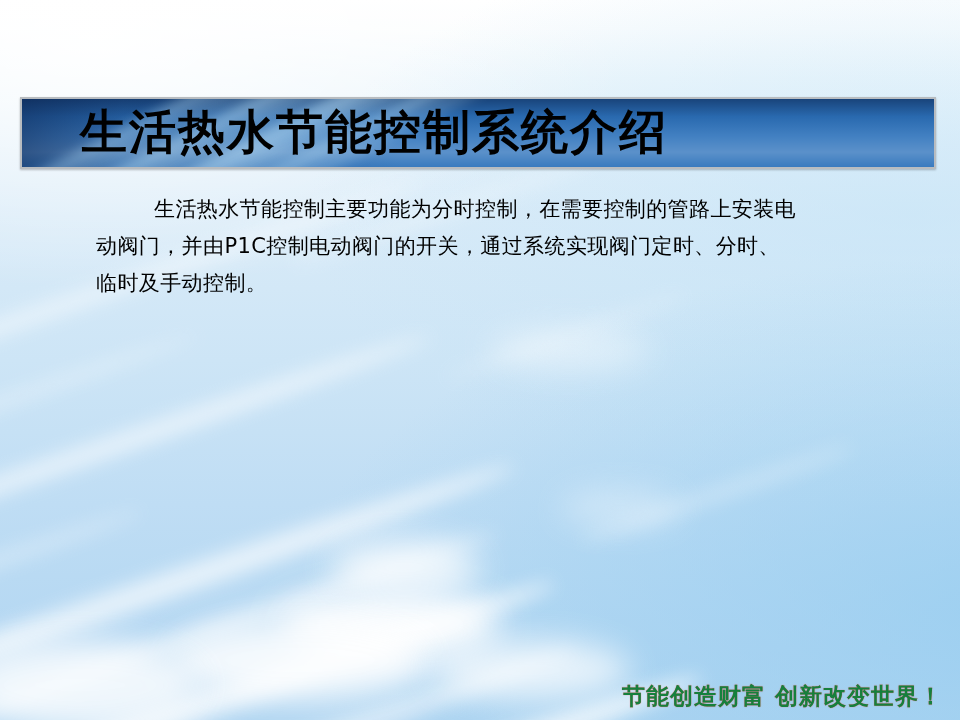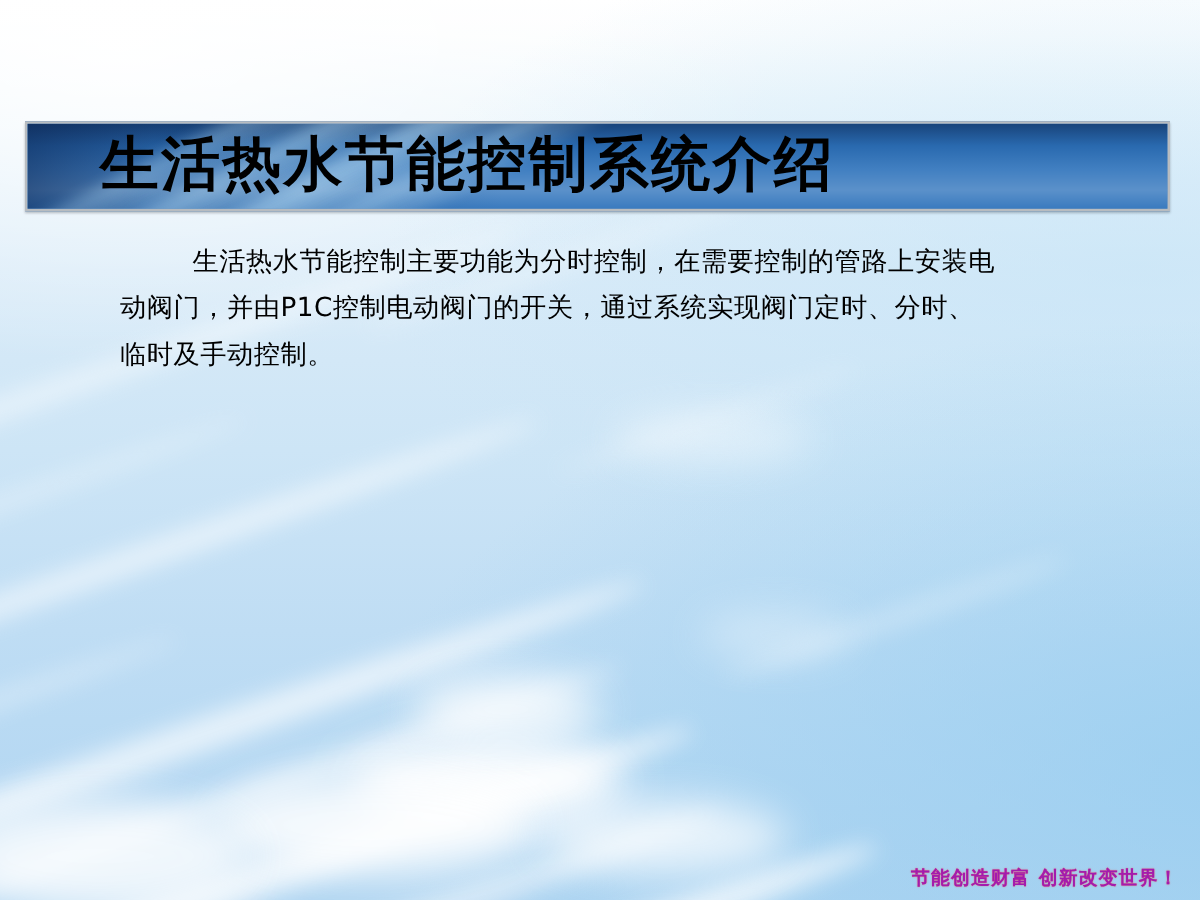--- a/index.html
+++ b/index.html
@@ -155,23 +155,23 @@
     letter-spacing: 0.4px;
     font-family: "DejaVu Sans", "Liberation Sans", sans-serif;
     white-space: pre-wrap;
   }
 
   
   .footer-slogan {
     position: absolute;
     right: 17px;
     bottom: 8px;
-    font-size: 15px;
+    font-size: 23px;
     font-weight: bold;
-    color: #a21caf;
+    color: #15803d;
     letter-spacing: 1px;
     white-space: nowrap;
     text-shadow: 0 0 1px rgba(255,60,60,0.9);
     font-family: "DejaVu Sans", "Liberation Sans", sans-serif;
   }
 </style>
 </head>
 <body>
 
 <div class="slide">

